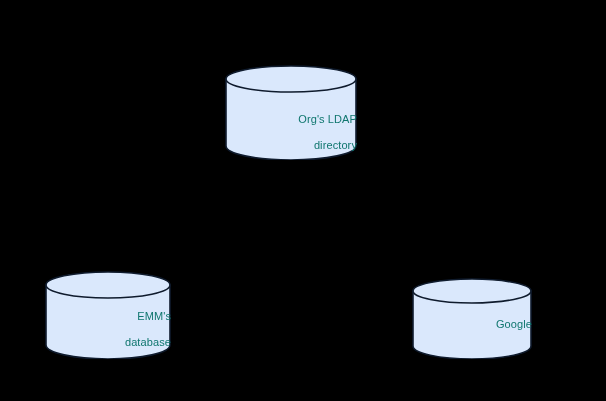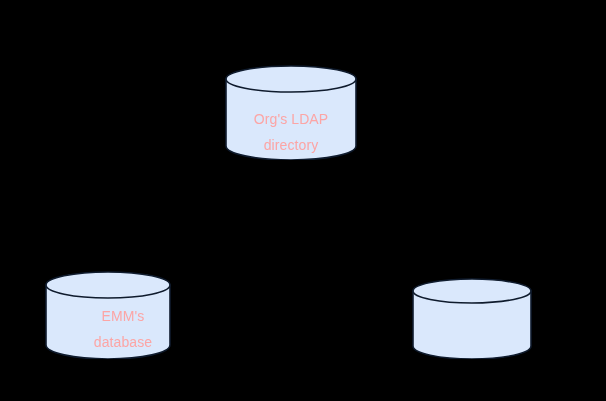--- a/index.html
+++ b/index.html
@@ -24,23 +24,23 @@
     position: absolute;
     inset: 0;
     width: 100%;
     height: 100%;
     display: block;
   }
   .db-node .db-label {
     position: absolute;
     left: 0;
     right: 0;
-    text-align: center;
-    color: #fca5a5;
-    font-size: 14px;
+    text-align: right;
+    color: #0f766e;
+    font-size: 11px;
     line-height: 26px;
     letter-spacing: 0.1px;
     white-space: pre-line;
     pointer-events: none;
   }
 
   
   #node-ldap        { left: 225px; top: 65px;  width: 132px; height: 95px; }
   #node-ldap .db-label  { top: 41px; }
 
@@ -73,15 +73,16 @@
     </svg>
     <div class="db-label">EMM's
 database</div>
   </div>
 
   <div class="db-node" id="node-google">
     <svg class="db-shape" viewBox="0 0 120 81" preserveAspectRatio="none">
       <path d="M1,13 L1,68 A59,13 0 0 0 119,68 L119,13 Z" fill="#dae8fc" stroke="#0f1b2d" stroke-width="1.6"></path>
       <ellipse cx="60" cy="13" rx="59" ry="12" fill="#dae8fc" stroke="#0f1b2d" stroke-width="1.6"></ellipse>
     </svg>
+    <div class="db-label">Google</div>
   </div>
 
 </div>
 
 </body></html>

